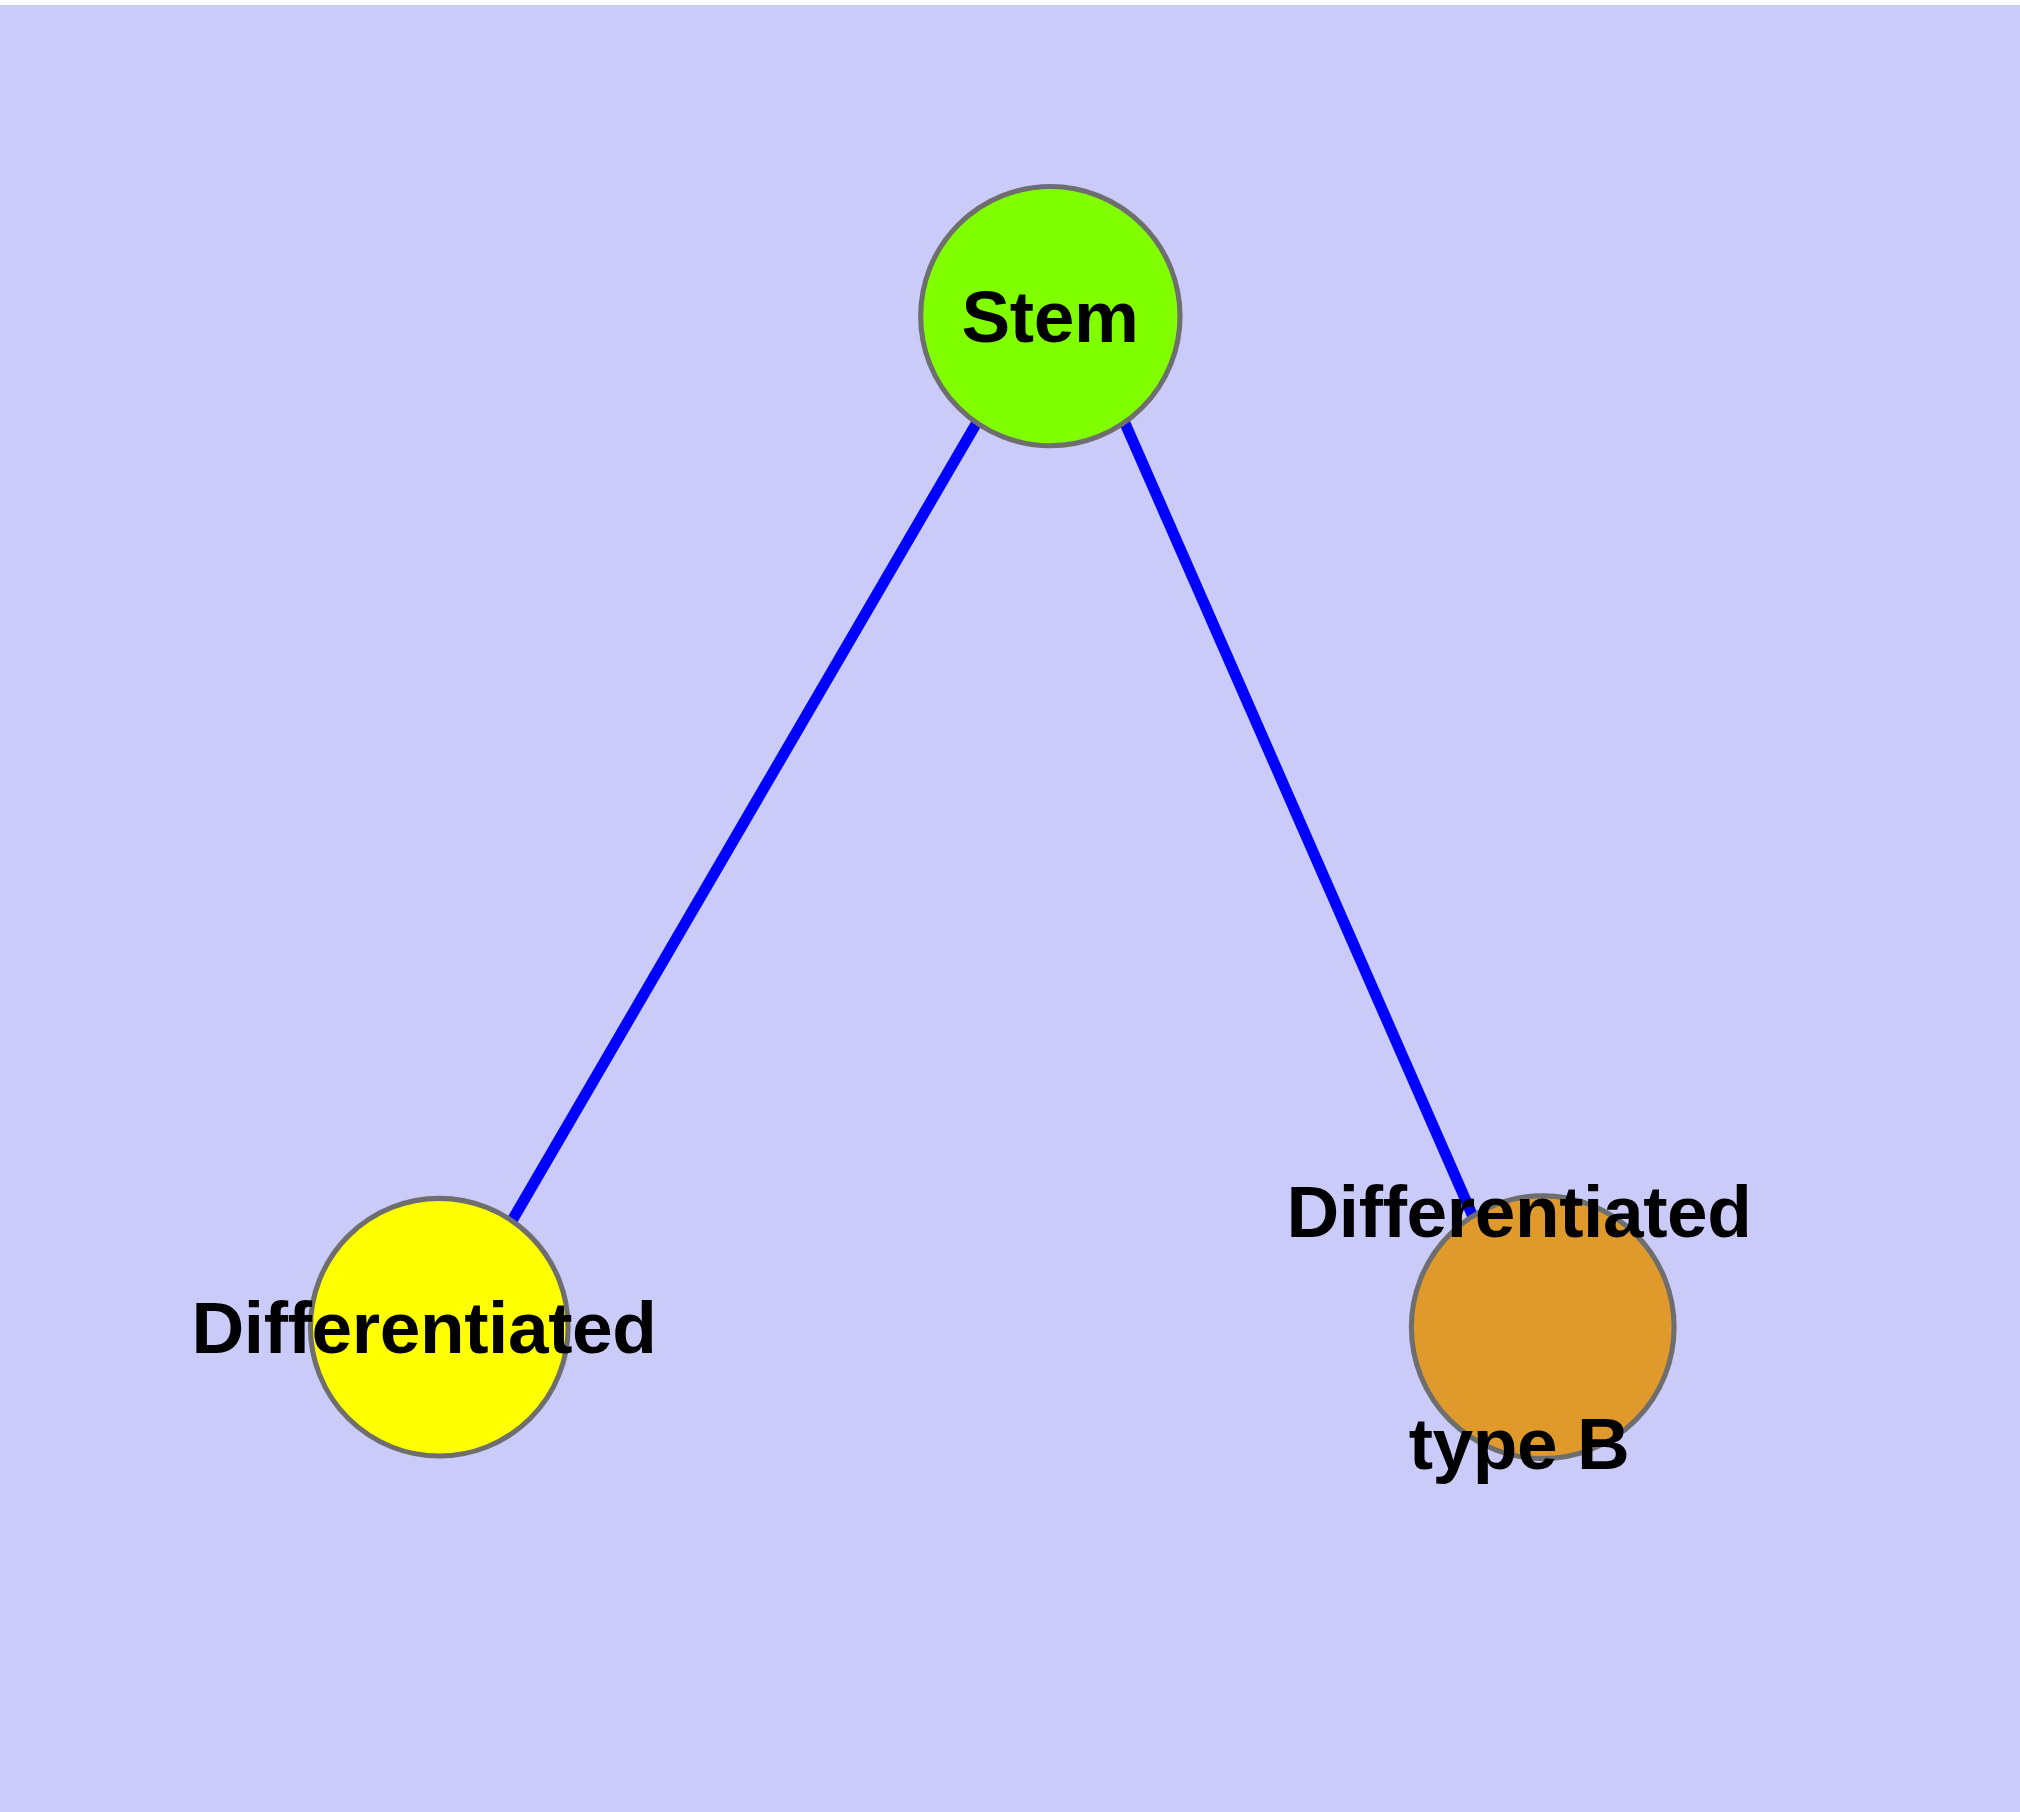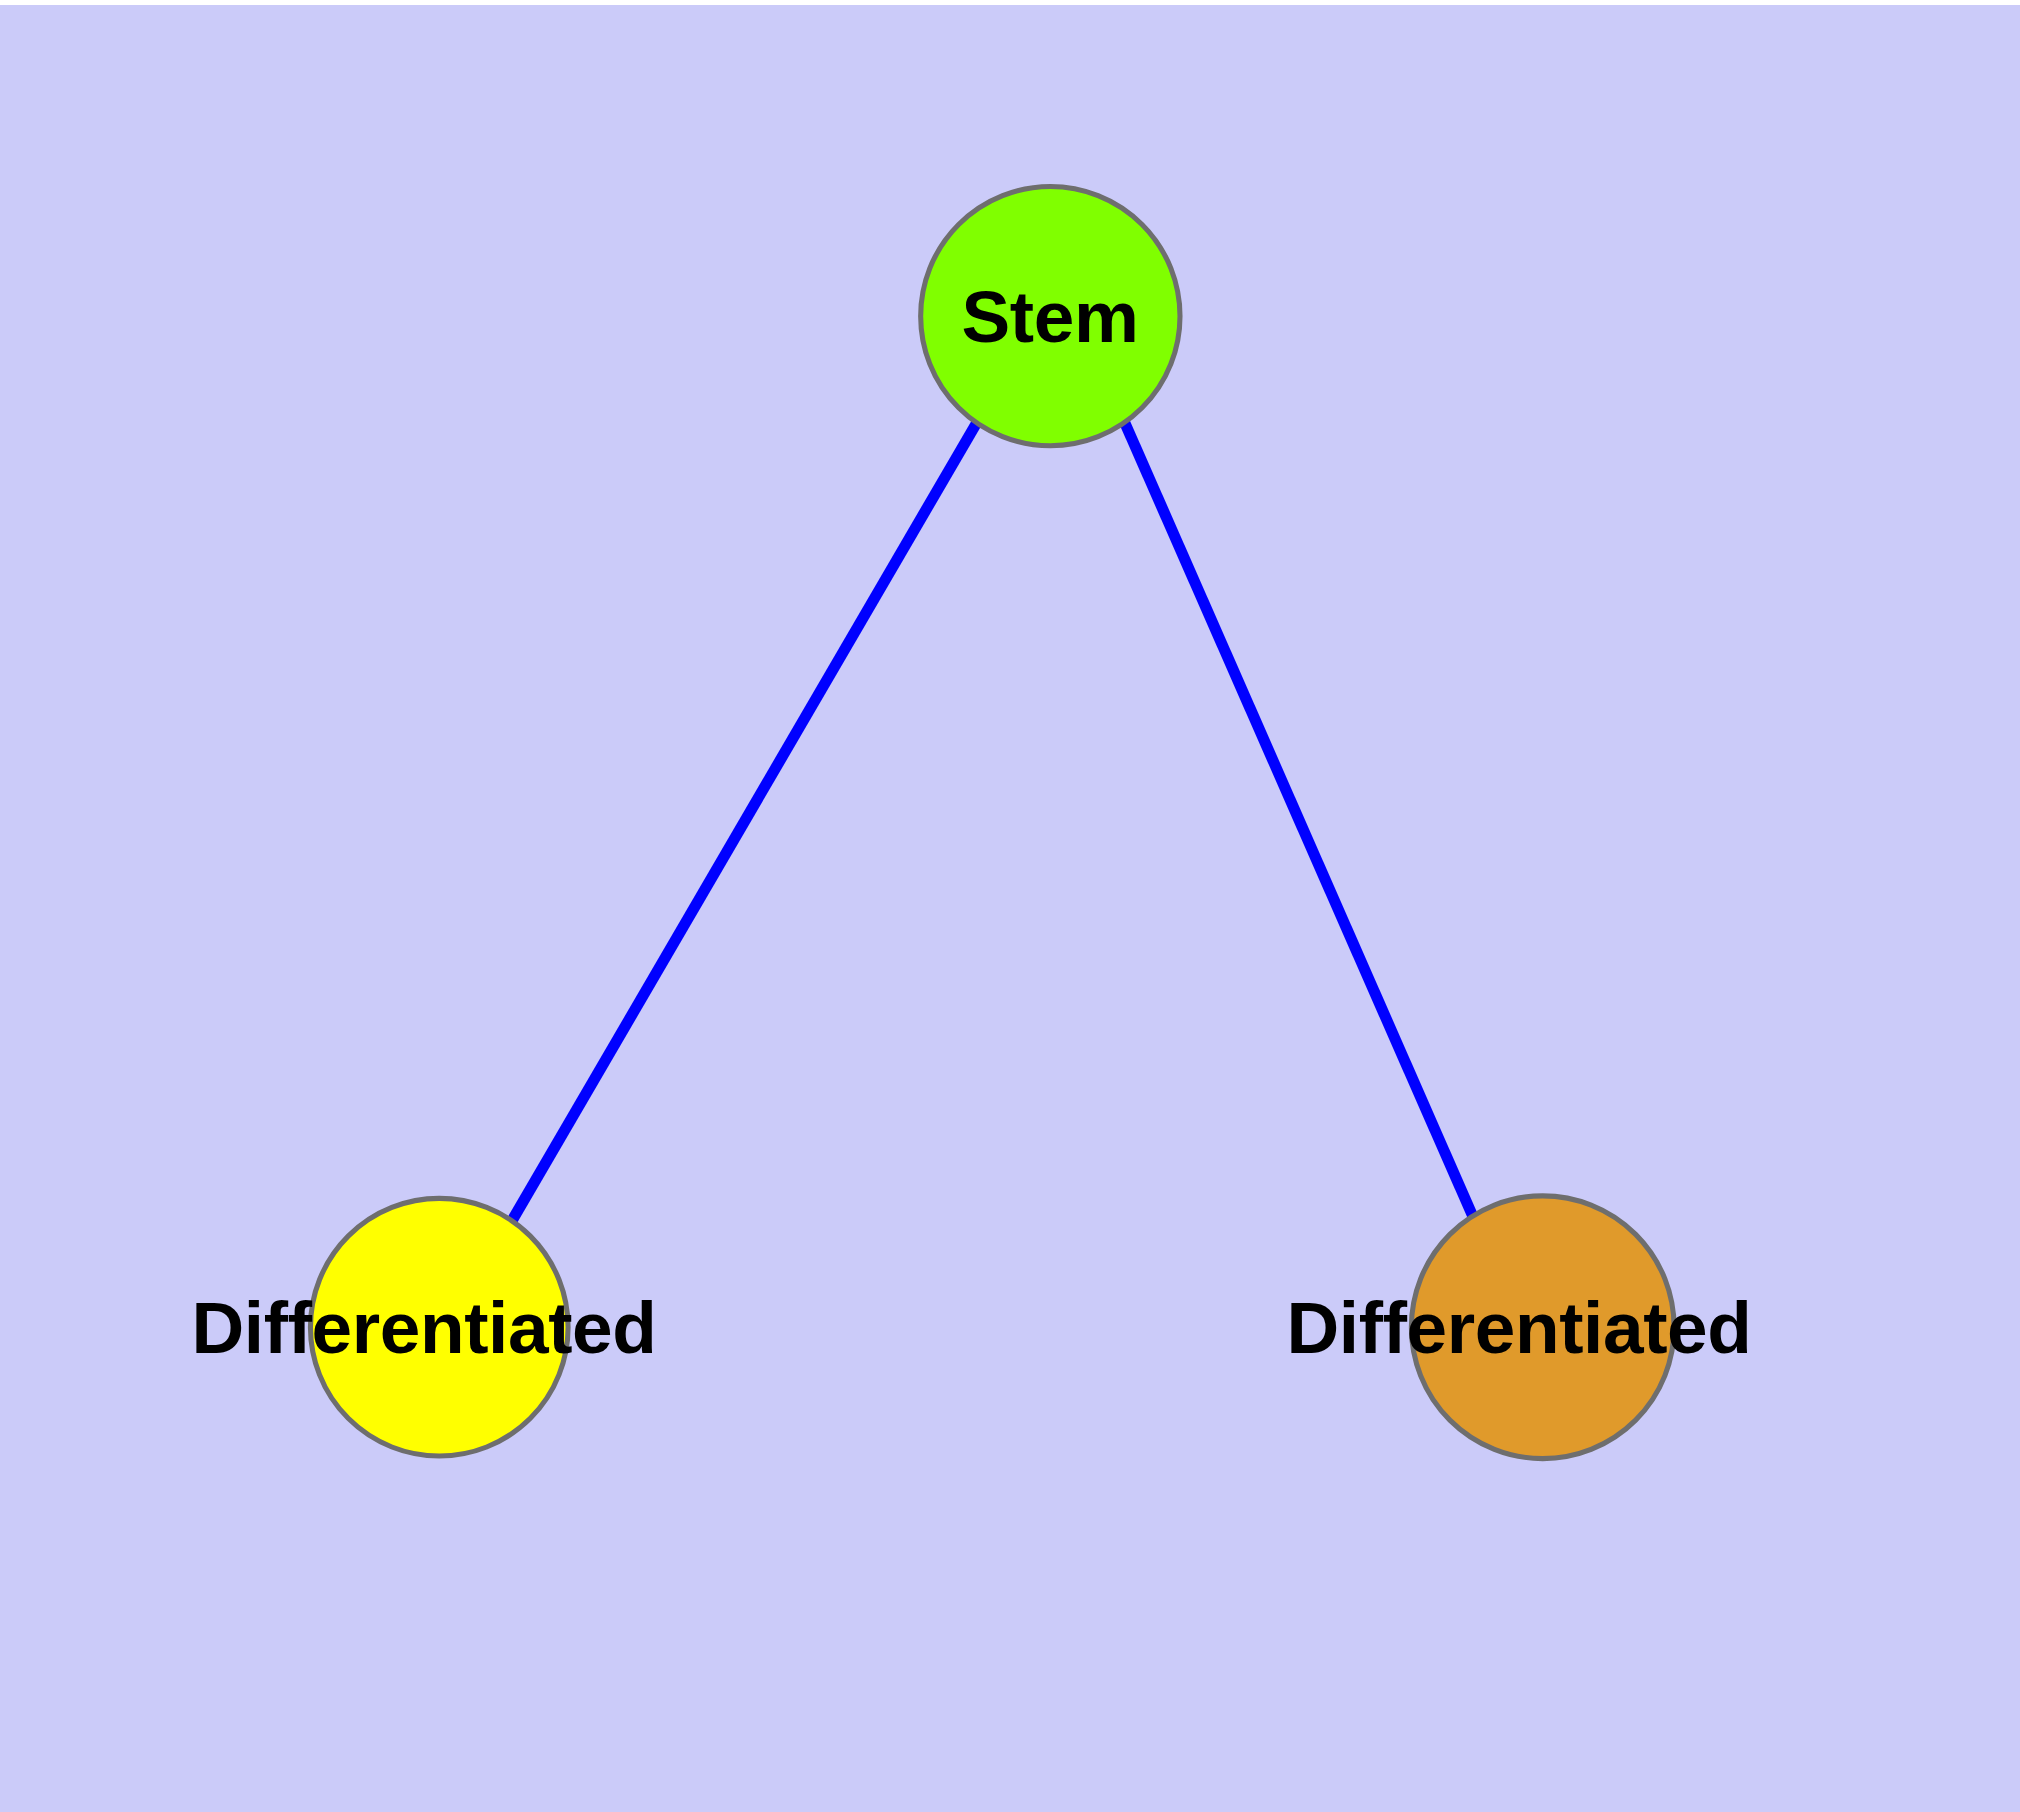--- a/index.html
+++ b/index.html
@@ -85,16 +85,17 @@
   <div class="node-label" id="label-stem">
     <div>Stem</div>
   </div>
 
   <div class="node-label" id="label-diff-a">
     <div>Differentiated</div>
   </div>
 
   <div class="node-label" id="label-diff-b">
     <div>Differentiated</div>
+    <div>type B</div>
   </div>
 
 </div>
 
 
 </body></html>

